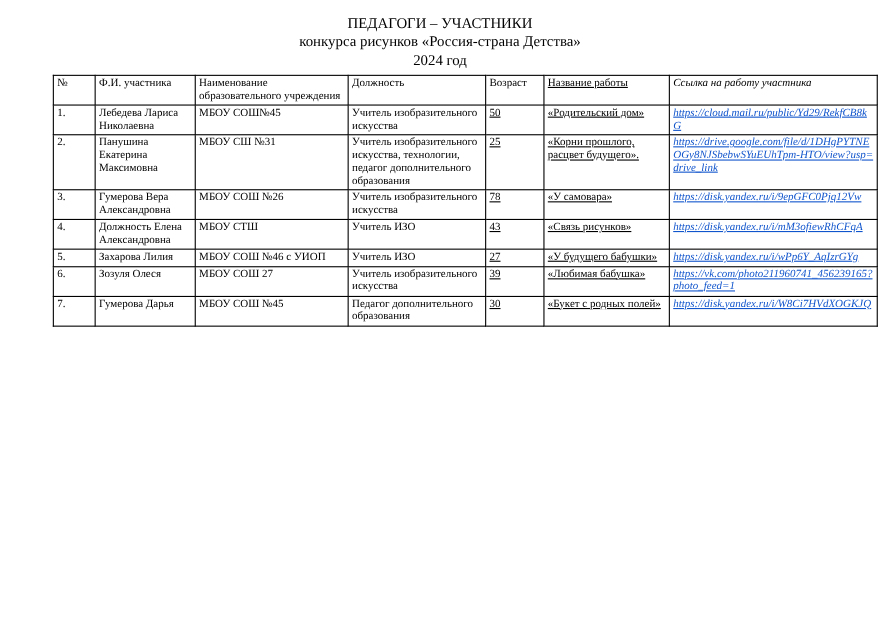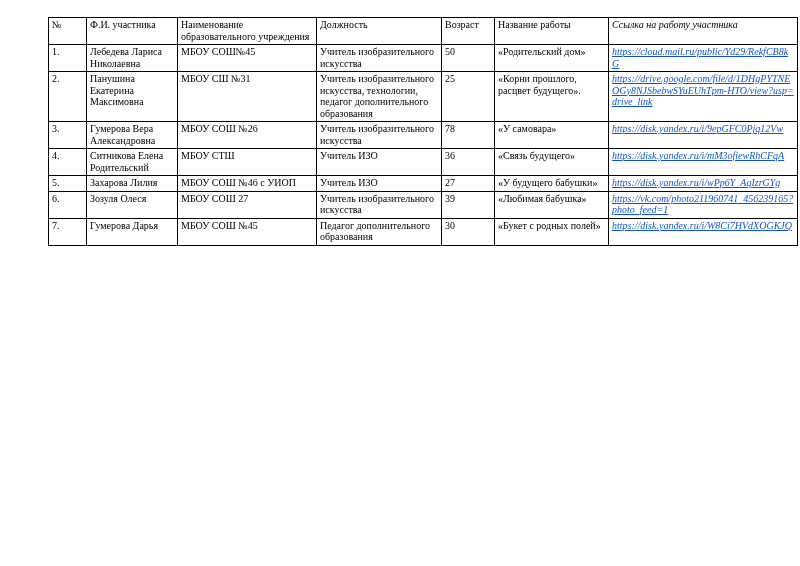--- a/index.html
+++ b/index.html
@@ -40,35 +40,38 @@
     padding: 1px 3px 2px 3px;
     font-weight: normal;
     overflow-wrap: break-word;
     word-wrap: break-word;
   }
   th.col0, td.col0 { width: 31px; }
   th.col1, td.col1 { width: 84px; }
   th.col2, td.col2 { width: 132px; }
   th.col3, td.col3 { width: 118px; }
   th.col4, td.col4 { width: 46px; }
-  th.col5, td.col5 { width: 107px; }
+  th.col5, td.col5 { width: 107px; text-decoration: underline; }
   th.col6, td.col6 { width: 182px; font-style: italic; }
-  td.col4 { text-align: center; }
+  td.col4 { text-align: center; text-decoration: underline; }
   td.col6 a {
     color: #1155cc;
     text-decoration: underline;
     word-break: break-all;
     cursor: pointer;
   }
 </style>
 </head>
 <body>
 
 <div class="page">
   <div class="doc-title">
+    <div>ПЕДАГОГИ – УЧАСТНИКИ</div>
+    <div>конкурса рисунков «Россия-страна Детства»</div>
+    <div>2024 год</div>
   </div>
   <table class="participants">
     <thead>
       <tr>
           <th class="col0">№</th>
           <th class="col1">Ф.И. участника</th>
           <th class="col2">Наименование образовательного учреждения</th>
           <th class="col3">Должность</th>
           <th class="col4">Возраст</th>
           <th class="col5">Название работы</th>
@@ -98,25 +101,25 @@
           <td class="col0">3.</td>
           <td class="col1">Гумерова Вера Александровна</td>
           <td class="col2">МБОУ СОШ №26</td>
           <td class="col3">Учитель изобразительного искусства</td>
           <td class="col4">78</td>
           <td class="col5">«У самовара»</td>
           <td class="col6"><a href="#">https://disk.yandex.ru/i/9epGFC0Pjq12Vw</a></td>
         </tr>
         <tr>
           <td class="col0">4.</td>
-          <td class="col1">Ситникова Елена Родительский</td>
+          <td class="col1">Должность Елена Александровна</td>
           <td class="col2">МБОУ СТШ</td>
           <td class="col3">Учитель ИЗО</td>
-          <td class="col4">36</td>
-          <td class="col5">«Связь будущего»</td>
+          <td class="col4">43</td>
+          <td class="col5">«Связь рисунков»</td>
           <td class="col6"><a href="#">https://disk.yandex.ru/i/mM3ofiewRhCFqA</a></td>
         </tr>
         <tr>
           <td class="col0">5.</td>
           <td class="col1">Захарова Лилия</td>
           <td class="col2">МБОУ СОШ №46 с УИОП</td>
           <td class="col3">Учитель ИЗО</td>
           <td class="col4">27</td>
           <td class="col5">«У будущего бабушки»</td>
           <td class="col6"><a href="#">https://disk.yandex.ru/i/wPp6Y_AqIzrGYg</a></td>

